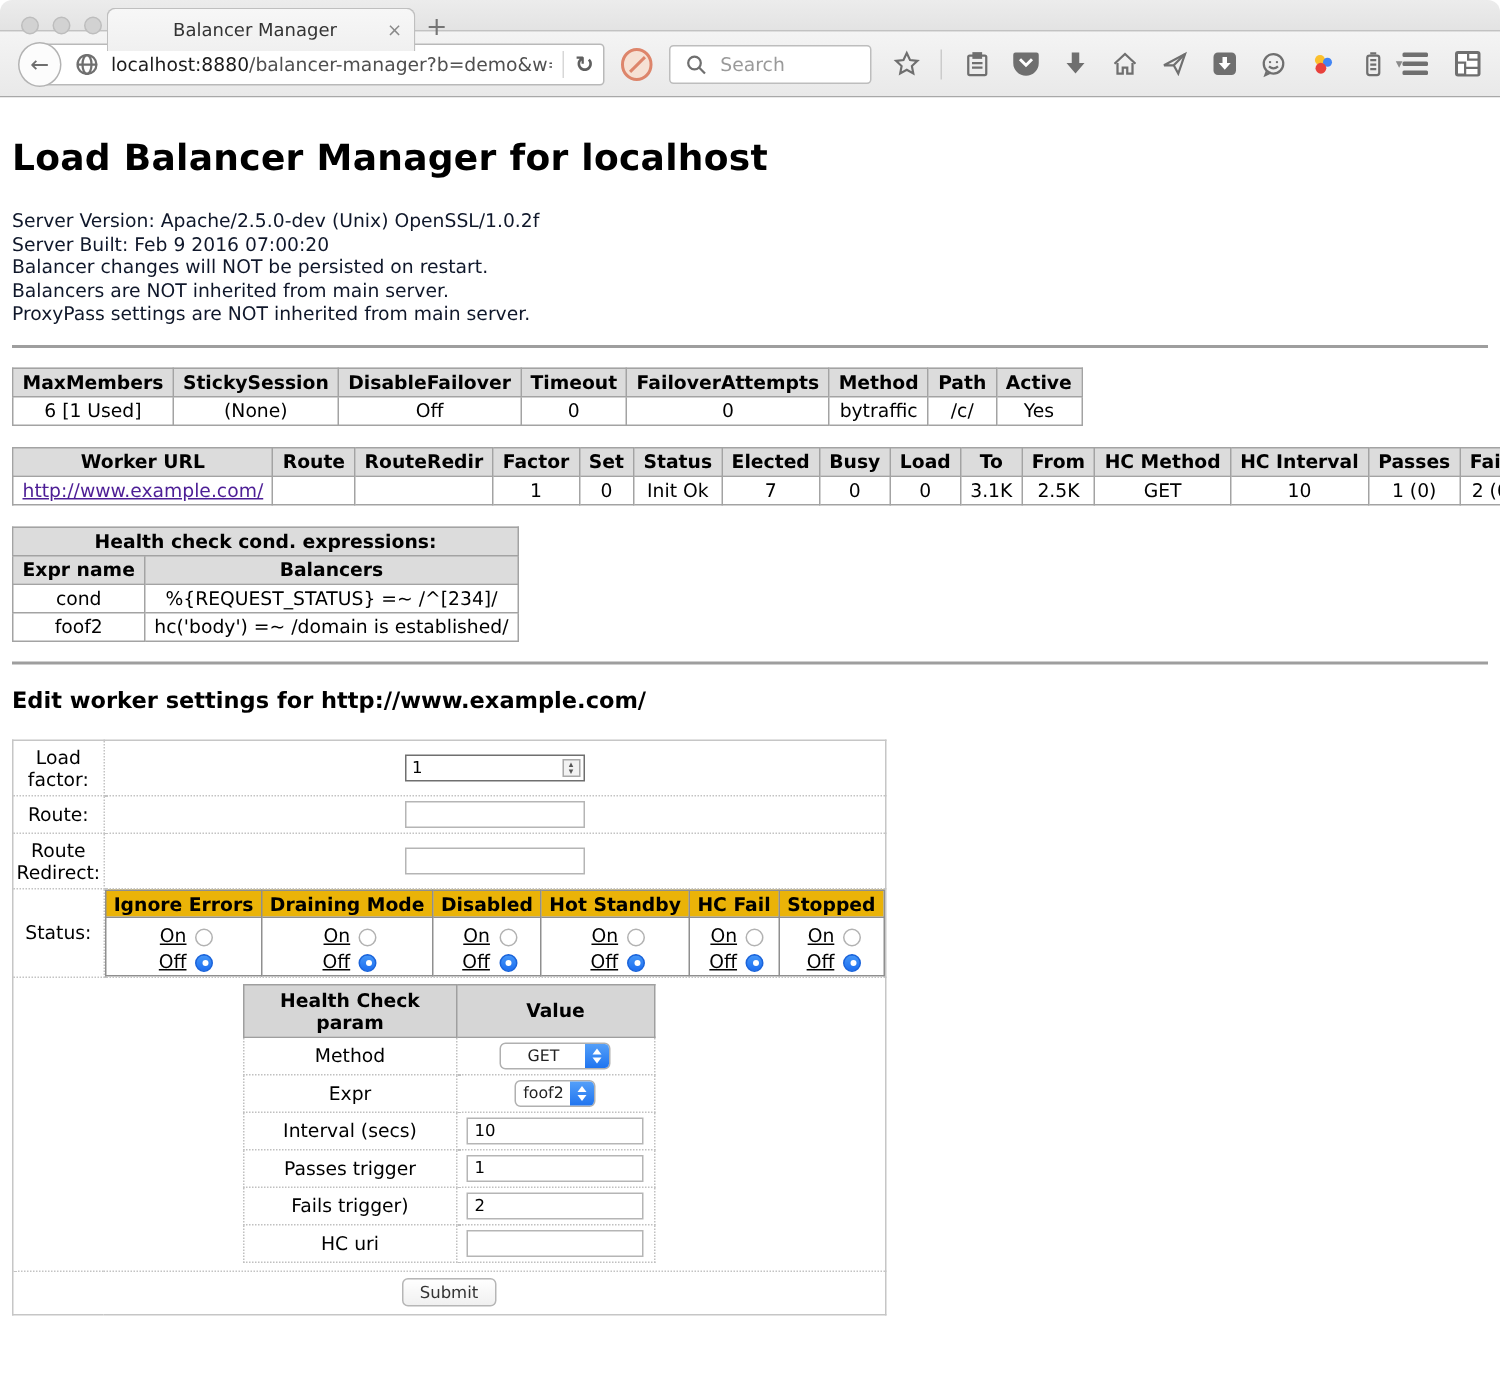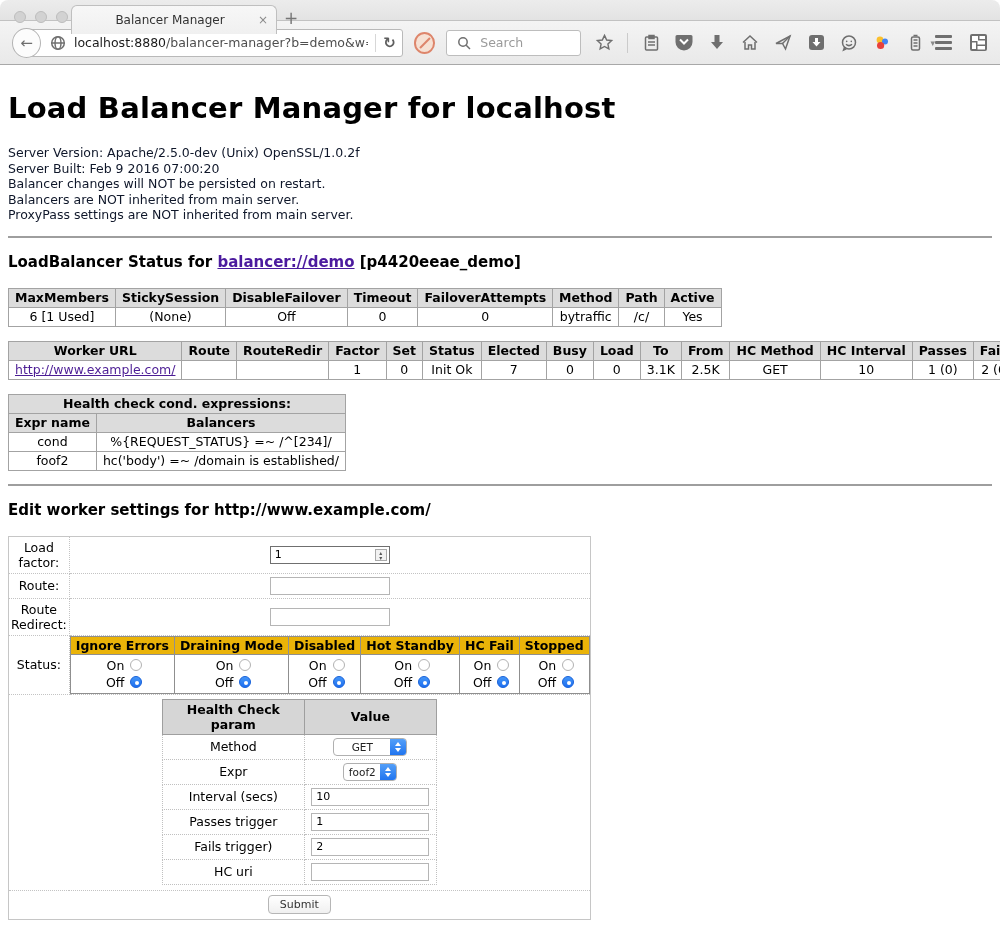--- a/index.html
+++ b/index.html
@@ -37,21 +37,21 @@
   .ticons { display:flex; align-items:center; gap:13px; margin-left:13px; }
   .ticon { display:flex; align-items:center; justify-content:center; width:20px; height:20px; color:#6f6f6f; }
   .vdiv { width:1px; height:20px; background:#cbcbcb; }
   .caret { font-size:9px; color:#8a8a8a; margin-left:-8px; }
   .rightgrp { margin-left:auto; display:flex; align-items:center; gap:16px; }
   .burger { display:flex; flex-direction:column; gap:3px; }
   .burger i { width:17px; height:3px; background:#6f6f6f; border-radius:1px; }
 
   
   .content { padding:0 8px; background:#fff; height:850px; }
-  h1 { font-size:29px; font-weight:bold; color:#000; padding-top:26px; margin-bottom:20px; letter-spacing:.2px; }
+  h1 { font-size:24px; font-weight:bold; color:#000; padding-top:26px; margin-bottom:20px; letter-spacing:.2px; }
   .info div { font-size:12.5px; line-height:15.5px; color:#0f172a; }
   hr.rule { border:none; height:2px; background:#9e9e9e; margin:13px 0; }
   h3 { font-size:15px; font-weight:bold; margin:15px 0 17px; }
   h3 a { color:#4b1a9e; }
   a.worker-link { color:#4c1d95; font-size:12.5px; }
 
   table.datatable { border-collapse:collapse; font-size:12.5px; margin-bottom:14px; }
   table.datatable th, table.datatable td { border:1px solid #a3a3a3; padding:1px 6px; text-align:center; height:19px; white-space:nowrap; }
   table.datatable th { background:#dcdcdc; font-weight:bold; }
   td.left { text-align:left; }
@@ -62,21 +62,21 @@
   td.flabel { width:100px; }
   input.tbox { width:120px; height:18px; border:1px solid #b5b5b5; font-family:"DejaVu Sans",sans-serif; font-size:11px; padding:1px 4px; background:#fff; }
   .numwrap { position:relative; display:inline-block; }
   .numwrap input { border:1px solid #6f6f6f; padding-right:18px; }
   .numspin { position:absolute; right:3px; top:3px; width:12px; height:12px; border:1px solid #a9a9a9; background:#f2f2f2;
              font-size:6px; line-height:5px; color:#555; display:flex; flex-direction:column; align-items:center; justify-content:center; }
 
   table.statustable { border-collapse:collapse; width:100%; font-size:12.5px; }
   table.statustable th { background:#eab308; border:1px solid #8f8f8f; font-weight:bold; padding:1px 5px; white-space:nowrap; }
   table.statustable td { border:1px solid #8f8f8f; padding:2px 4px; }
-  .radioline { display:flex; align-items:center; justify-content:center; gap:6px; height:17px; }
+  .radioline { display:flex; align-items:flex-end; justify-content:center; gap:6px; height:17px;text-decoration:underline; }
   .radioline .rlab { width:22px; text-align:right; }
   .radio { width:12px; height:12px; border-radius:50%; background:#fff; border:1px solid #b2b2b2; display:inline-block; position:relative; }
   .radio.checked { background:linear-gradient(#4496f8,#1d6ef0); border:1px solid #1a63da; }
   .radio.checked::after { content:""; position:absolute; left:3.5px; top:3.5px; width:4px; height:4px; border-radius:50%; background:#fff; }
 
   table.hctable { border-collapse:collapse; margin:1px auto 2px; font-size:12.5px; }
   table.hctable th { background:#d6d6d6; border:1px solid #9f9f9f; font-weight:bold; padding:2px 8px; }
   table.hctable td { border:1px dotted #c0c0c0; padding:3px 4px; height:22px; text-align:center; }
   td.hcparam { width:142px; }
   td.hcval { width:132px; }
@@ -234,21 +234,20 @@
     <div class="info">
       <div>Server Version: Apache/2.5.0-dev (Unix) OpenSSL/1.0.2f</div>
       <div>Server Built: Feb 9 2016 07:00:20</div>
       <div>Balancer changes will NOT be persisted on restart.</div>
       <div>Balancers are NOT inherited from main server.</div>
       <div>ProxyPass settings are NOT inherited from main server.</div>
     </div>
 
     <hr class="rule">
 
-    <h3><span>LoadBalancer Status for </span><a href="#">balancer://demo</a><span> [p4420eeae_demo]</span></h3>
 
     <table class="datatable">
       <tbody>
           <tr>
         <th>MaxMembers</th>
         <th>StickySession</th>
         <th>DisableFailover</th>
         <th>Timeout</th>
         <th>FailoverAttempts</th>
         <th>Method</th>

